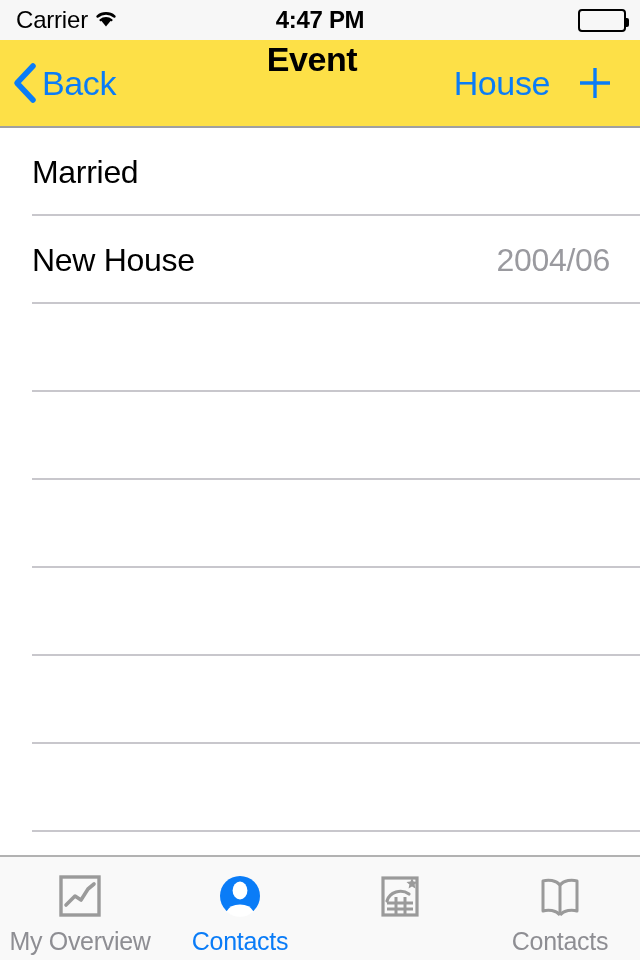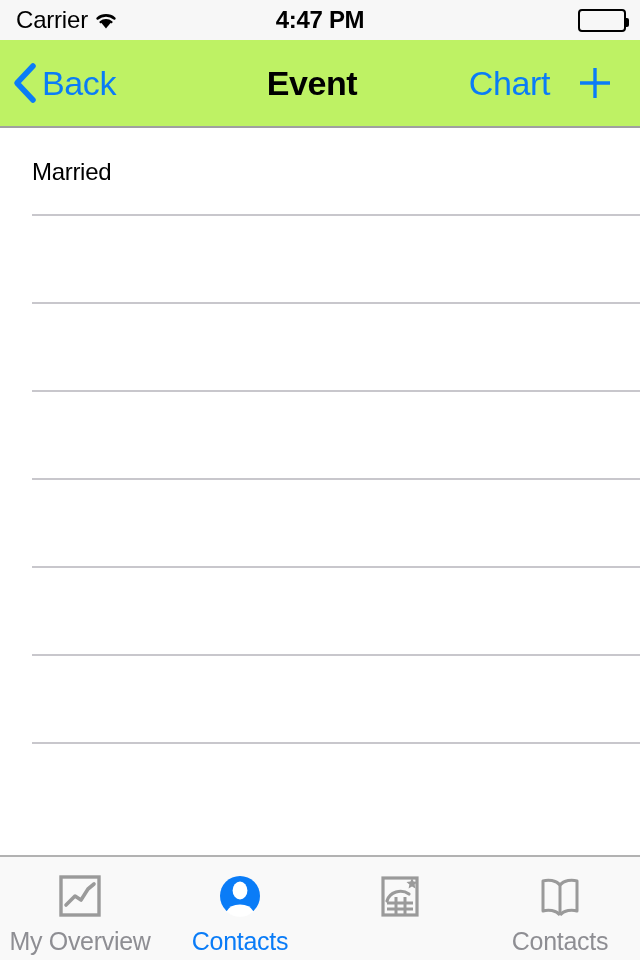--- a/index.html
+++ b/index.html
@@ -27,21 +27,20 @@
     height: 40px;
     background: #f7f7f7;
     display: flex;
     align-items: center;
     position: relative;
     flex: 0 0 40px;
     padding: 0 14px 0 16px;
   }
   .status-left {
     display: flex;
-    align-items: center;
     gap: 5px;
   }
   .carrier-label {
     font-size: 24px;
     color: #000;
     letter-spacing: -0.2px;
     line-height: 1;
   }
   .wifi-icon { display: block; width: 26px; height: 20px; }
   .status-center {
@@ -80,24 +79,23 @@
     width: 3px;
     height: 9px;
     background: #000;
     border-radius: 0 2px 2px 0;
   }
 
   
   .nav-bar {
     height: 88px;
     flex: 0 0 88px;
-    background: #bef264;
-    position: relative;
-    display: flex;
-    align-items: center;
+    background: #fde047;
+    position: relative;
+    display: flex;
     border-bottom: 2px solid #a0a0a0;
   }
   .nav-bar::after {
     content: "";
     position: absolute;
     left: 0; right: 0;
     bottom: -5px;
     height: 3px;
     background: #bfbfbf;
   }
@@ -157,21 +155,21 @@
   .list-row::after {
     content: "";
     position: absolute;
     left: 32px;
     right: 0;
     bottom: 0;
     height: 2px;
     background: #c8c7cc;
   }
   .row-title {
-    font-size: 24px;
+    font-size: 32px;
     color: #000;
     letter-spacing: -0.3px;
     flex: 1 1 auto;
   }
   .row-value {
     font-size: 32px;
     color: #9a9a9f;
     letter-spacing: -0.3px;
     text-align: right;
   }
@@ -244,32 +242,36 @@
         <svg viewBox="0 0 26 42" width="26" height="42" aria-hidden="true">
           <path d="M21 4 L5 21 L21 38" stroke="#0a7cf7" stroke-width="5.5" fill="none" stroke-linecap="round" stroke-linejoin="round"></path>
         </svg>
       </span>
       <span class="nav-back-label">Back</span>
     </div>
 
     <div class="nav-title">Event</div>
 
     <div class="nav-right">
-      <span class="nav-action-label">Chart</span>
+      <span class="nav-action-label">House</span>
       <span class="plus-icon">
         <svg viewBox="0 0 42 42" width="42" height="42" aria-hidden="true">
           <path d="M21 6 V36 M6 21 H36" stroke="#0a7cf7" stroke-width="3.4" fill="none" stroke-linecap="butt"></path>
         </svg>
       </span>
     </div>
   </div>
 
   <div class="list">
     <div class="list-row">
       <span class="row-title">Married</span>
+    </div>
+    <div class="list-row">
+      <span class="row-title">New House</span>
+      <span class="row-value">2004/06</span>
     </div>
     <div class="list-row empty"></div>
     <div class="list-row empty"></div>
     <div class="list-row empty"></div>
     <div class="list-row empty"></div>
     <div class="list-row empty"></div>
     <div class="list-row empty"></div>
   </div>
 
   <div class="tab-bar">

